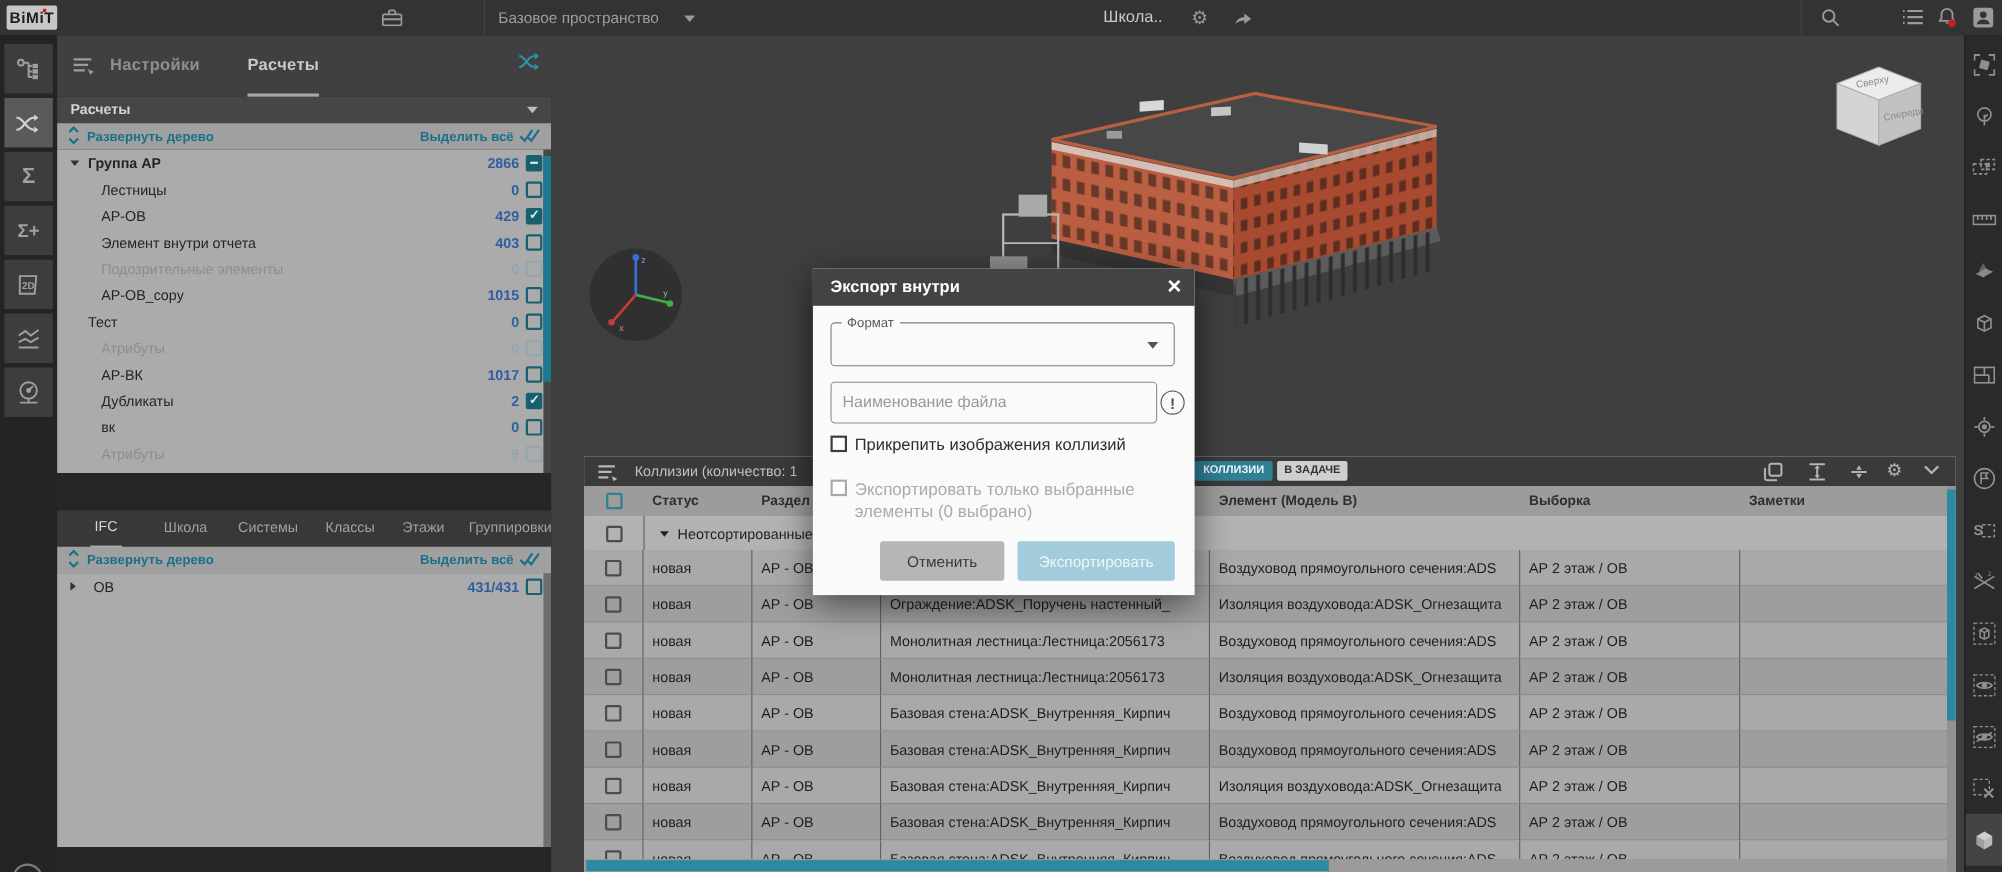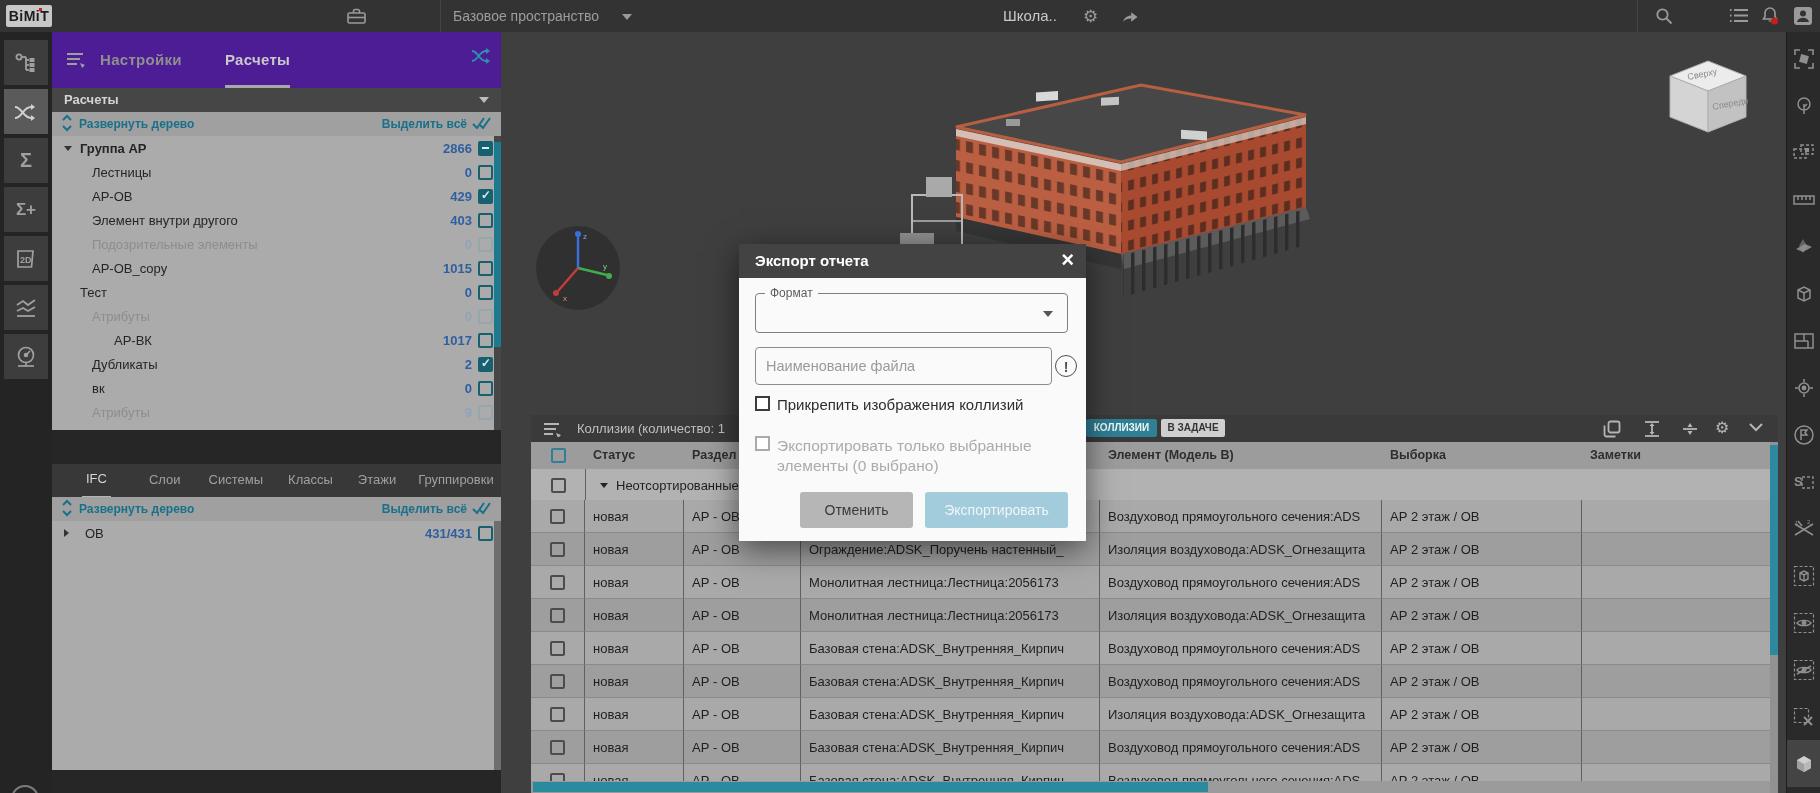--- a/index.html
+++ b/index.html
@@ -22,21 +22,21 @@
   .lcell{position:absolute;left:4px;width:44px;height:45px;background:#3d3d3d;color:#a0a0a0;
          display:flex;align-items:center;justify-content:center;font-weight:bold;}
   .lcell.active{background:#5a5a5a;color:#d2d2d2;}
   .help{position:absolute;left:11px;top:753px;width:24px;height:24px;border:2px solid #7c7c7c;border-radius:50%;
         color:#9f9f9f;font-size:14px;font-weight:bold;text-align:center;line-height:24px;}
   
   .rrail{position:absolute;left:1786px;top:32px;width:34px;height:761px;background:#2a2a2a;border-left:1px solid #1c1c1c;}
   .rcell{position:absolute;left:0;width:34px;height:47px;display:flex;align-items:center;justify-content:center;color:#8f8f8f;}
   .rcell.bright{color:#d5d5d5;}
   
-  .panel-head{position:absolute;left:52px;top:32px;width:449px;height:56px;background:#4c1d95;}
+  .panel-head{position:absolute;left:52px;top:32px;width:449px;height:56px;background:#404040;}
   .ptab{position:absolute;top:0;height:53px;line-height:56px;font-size:15px;font-weight:bold;color:#8f8f8f;letter-spacing:.3px;}
   .ptab.active{color:#c9c9c9;border-bottom:3px solid #a8a8a8;}
   .sect-head{position:absolute;left:52px;width:449px;height:24px;background:#464646;color:#d4d4d4;
              font-size:13px;font-weight:bold;line-height:24px;}
   .util{position:absolute;left:52px;width:449px;height:24px;background:#a0a0a0;color:#19708a;
         font-size:12px;font-weight:bold;line-height:24px;}
   .tree{position:absolute;left:52px;width:449px;background:#ababab;overflow:hidden;}
   .trow{height:24px;display:flex;align-items:center;font-size:13px;color:#252525;padding-right:8px;}
   .trow .lbl{white-space:nowrap;overflow:hidden;}
   .trow.bold .lbl{font-weight:bold;}
@@ -261,21 +261,21 @@
         <span class="lbl">Лестницы</span>
         <span class="cnt">0</span>
         <span class="cbx"></span>
       </div>
     <div class="trow" style="padding-left:40px;">
         <span class="lbl">АР-ОВ</span>
         <span class="cnt">429</span>
         <span class="cbx checked"></span>
       </div>
     <div class="trow" style="padding-left:40px;">
-        <span class="lbl">Элемент внутри другого</span>
+        <span class="lbl">Элемент внутри отчета</span>
         <span class="cnt">403</span>
         <span class="cbx"></span>
       </div>
     <div class="trow dis" style="padding-left:40px;">
         <span class="lbl">Подозрительные элементы</span>
         <span class="cnt">0</span>
         <span class="cbx off"></span>
       </div>
     <div class="trow" style="padding-left:40px;">
         <span class="lbl">АР-ОВ_copy</span>
@@ -285,21 +285,21 @@
     <div class="trow" style="padding-left:28px;">
         <span class="lbl">Тест</span>
         <span class="cnt">0</span>
         <span class="cbx"></span>
       </div>
     <div class="trow dis" style="padding-left:40px;">
         <span class="lbl">Атрибуты</span>
         <span class="cnt">0</span>
         <span class="cbx off"></span>
       </div>
-    <div class="trow" style="padding-left:62px;">
+    <div class="trow" style="padding-left:40px;">
         <span class="lbl">АР-ВК</span>
         <span class="cnt">1017</span>
         <span class="cbx"></span>
       </div>
     <div class="trow" style="padding-left:40px;">
         <span class="lbl">Дубликаты</span>
         <span class="cnt">2</span>
         <span class="cbx checked"></span>
       </div>
     <div class="trow" style="padding-left:40px;">
@@ -312,21 +312,21 @@
         <span class="cnt">9</span>
         <span class="cbx off"></span>
       </div>
   </div>
   <div class="vsb" style="left:494px;top:136px;height:294px;">
       <div class="thumb" style="top:6px;height:205px;"></div>
     </div>
 
   <div class="ttabs" style="top:464px;">
     <span class="ttab active" style="margin-left:30px;padding:0 4px;">IFC</span>
-    <span class="ttab" style="margin-left:38px;">Слои</span>
+    <span class="ttab" style="margin-left:38px;">Школа</span>
     <span class="ttab" style="margin-left:28px;">Системы</span>
     <span class="ttab" style="margin-left:25px;">Классы</span>
     <span class="ttab" style="margin-left:25px;">Этажи</span>
     <span class="ttab" style="margin-left:22px;">Группировки</span>
   </div>
   <div class="util" style="top:497px;">
     <span style="position:absolute;left:9px;top:2px;">
       <svg width="12" height="18" viewBox="0 0 12 18" fill="none" stroke="#19708a" stroke-width="2">
           <path d="M2 6l4-4 4 4"></path>
           <path d="M2 12l4 4 4-4"></path>
@@ -580,21 +580,21 @@
     <div class="vsb" style="left:1239px;top:27px;height:351px;width:8px;background:#929292;">
         <div class="thumb" style="top:3px;height:210px;width:8px;background:#2c8aa0;"></div>
       </div>
     <div class="hsb">
         <div class="thumb"></div>
       </div>
   </div>
 
   <div class="modal">
     <div class="modal-head">
-      <span class="modal-title">Экспорт отчета</span>
+      <span class="modal-title">Экспорт внутри</span>
       <span class="modal-x">×</span>
     </div>
     <div class="field" style="top:49px;">
       <div class="caret" style="position:absolute;right:14px;top:17px;border-top-color:#555;"></div>
     </div>
     <span class="legend">Формат</span>
     <input class="minput" type="text" placeholder="Наименование файла" style="">
     <div class="warn">!</div>
     <div class="mrow" style="top:152px;">
       <span class="mcb"></span>

